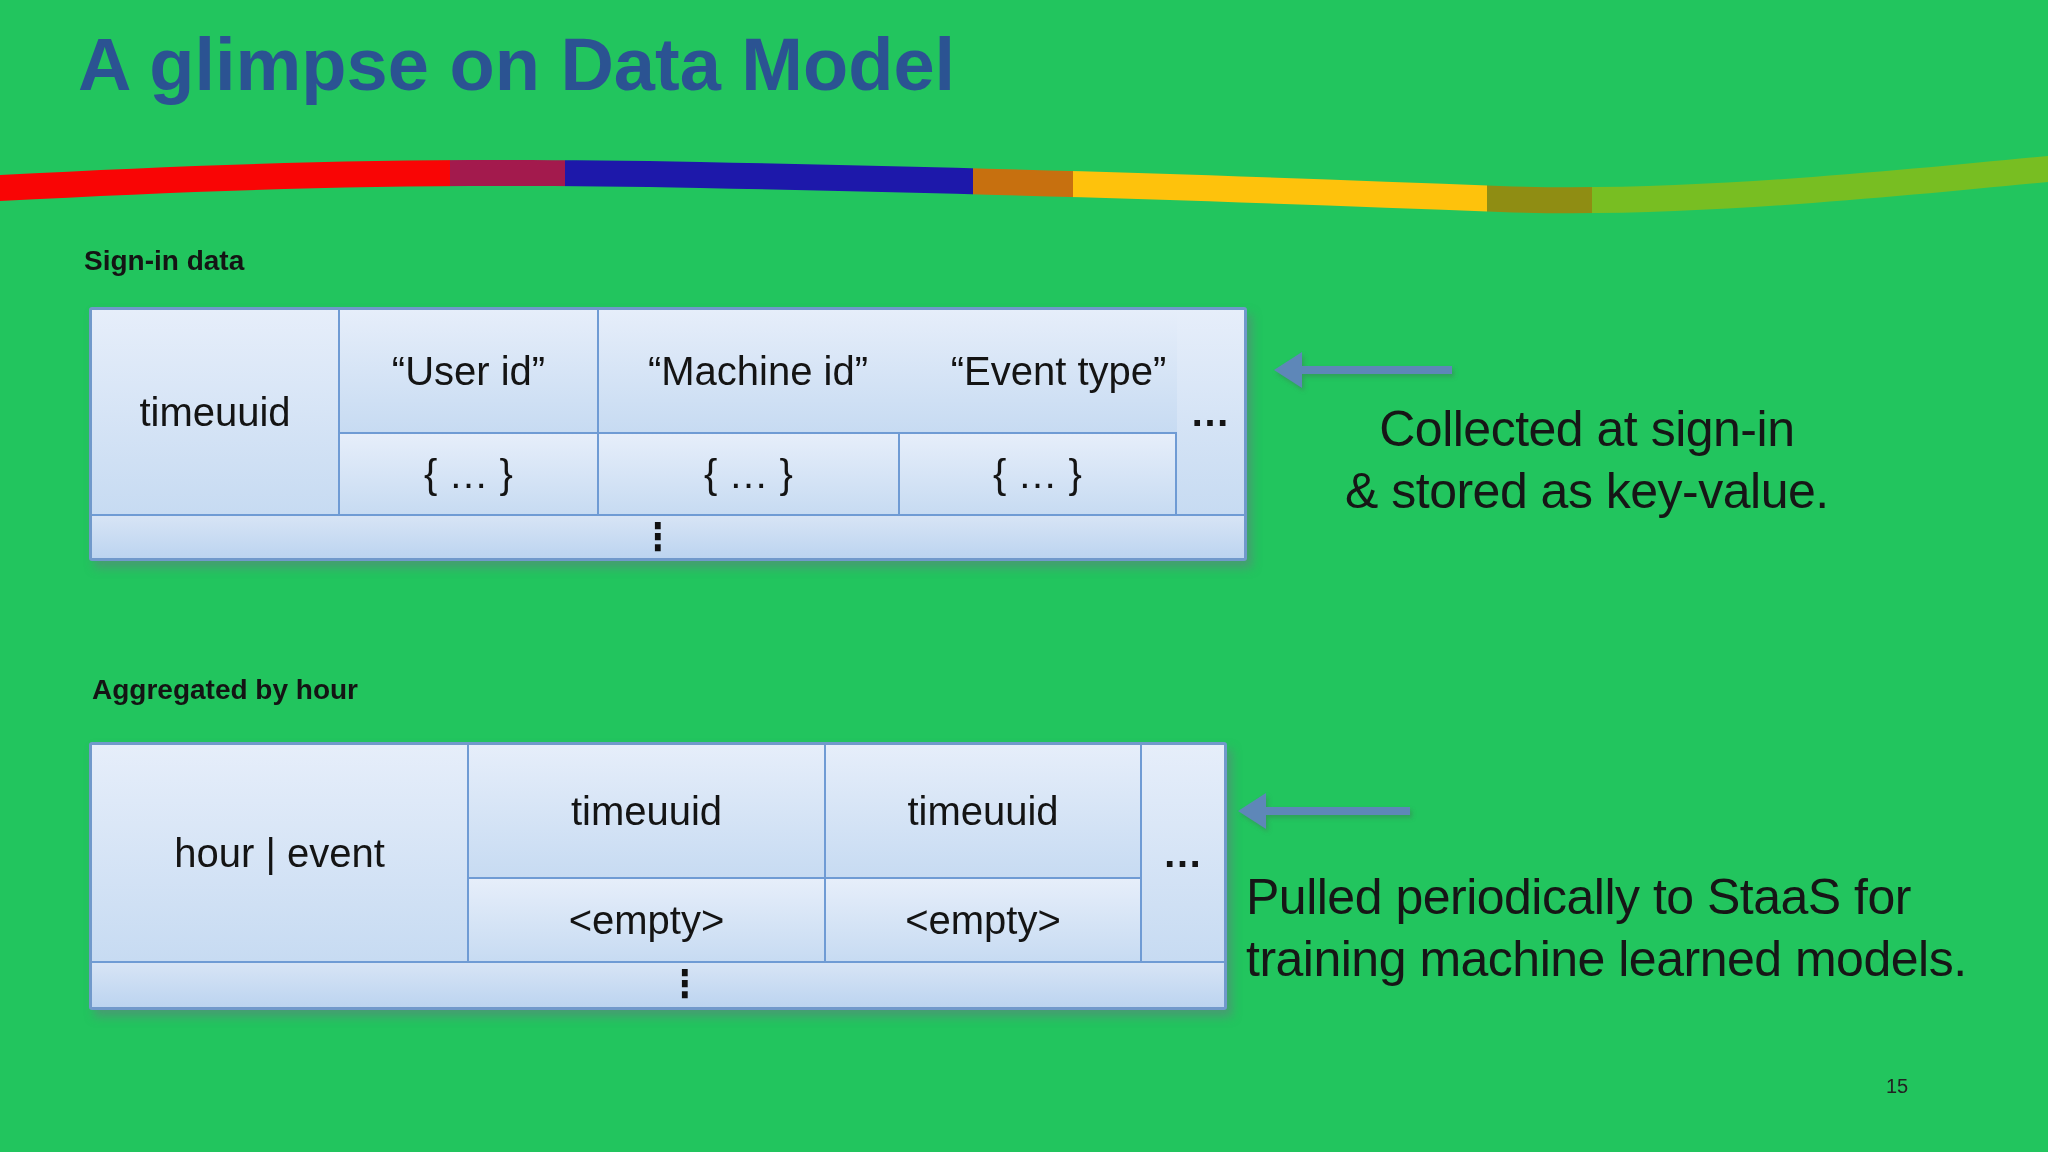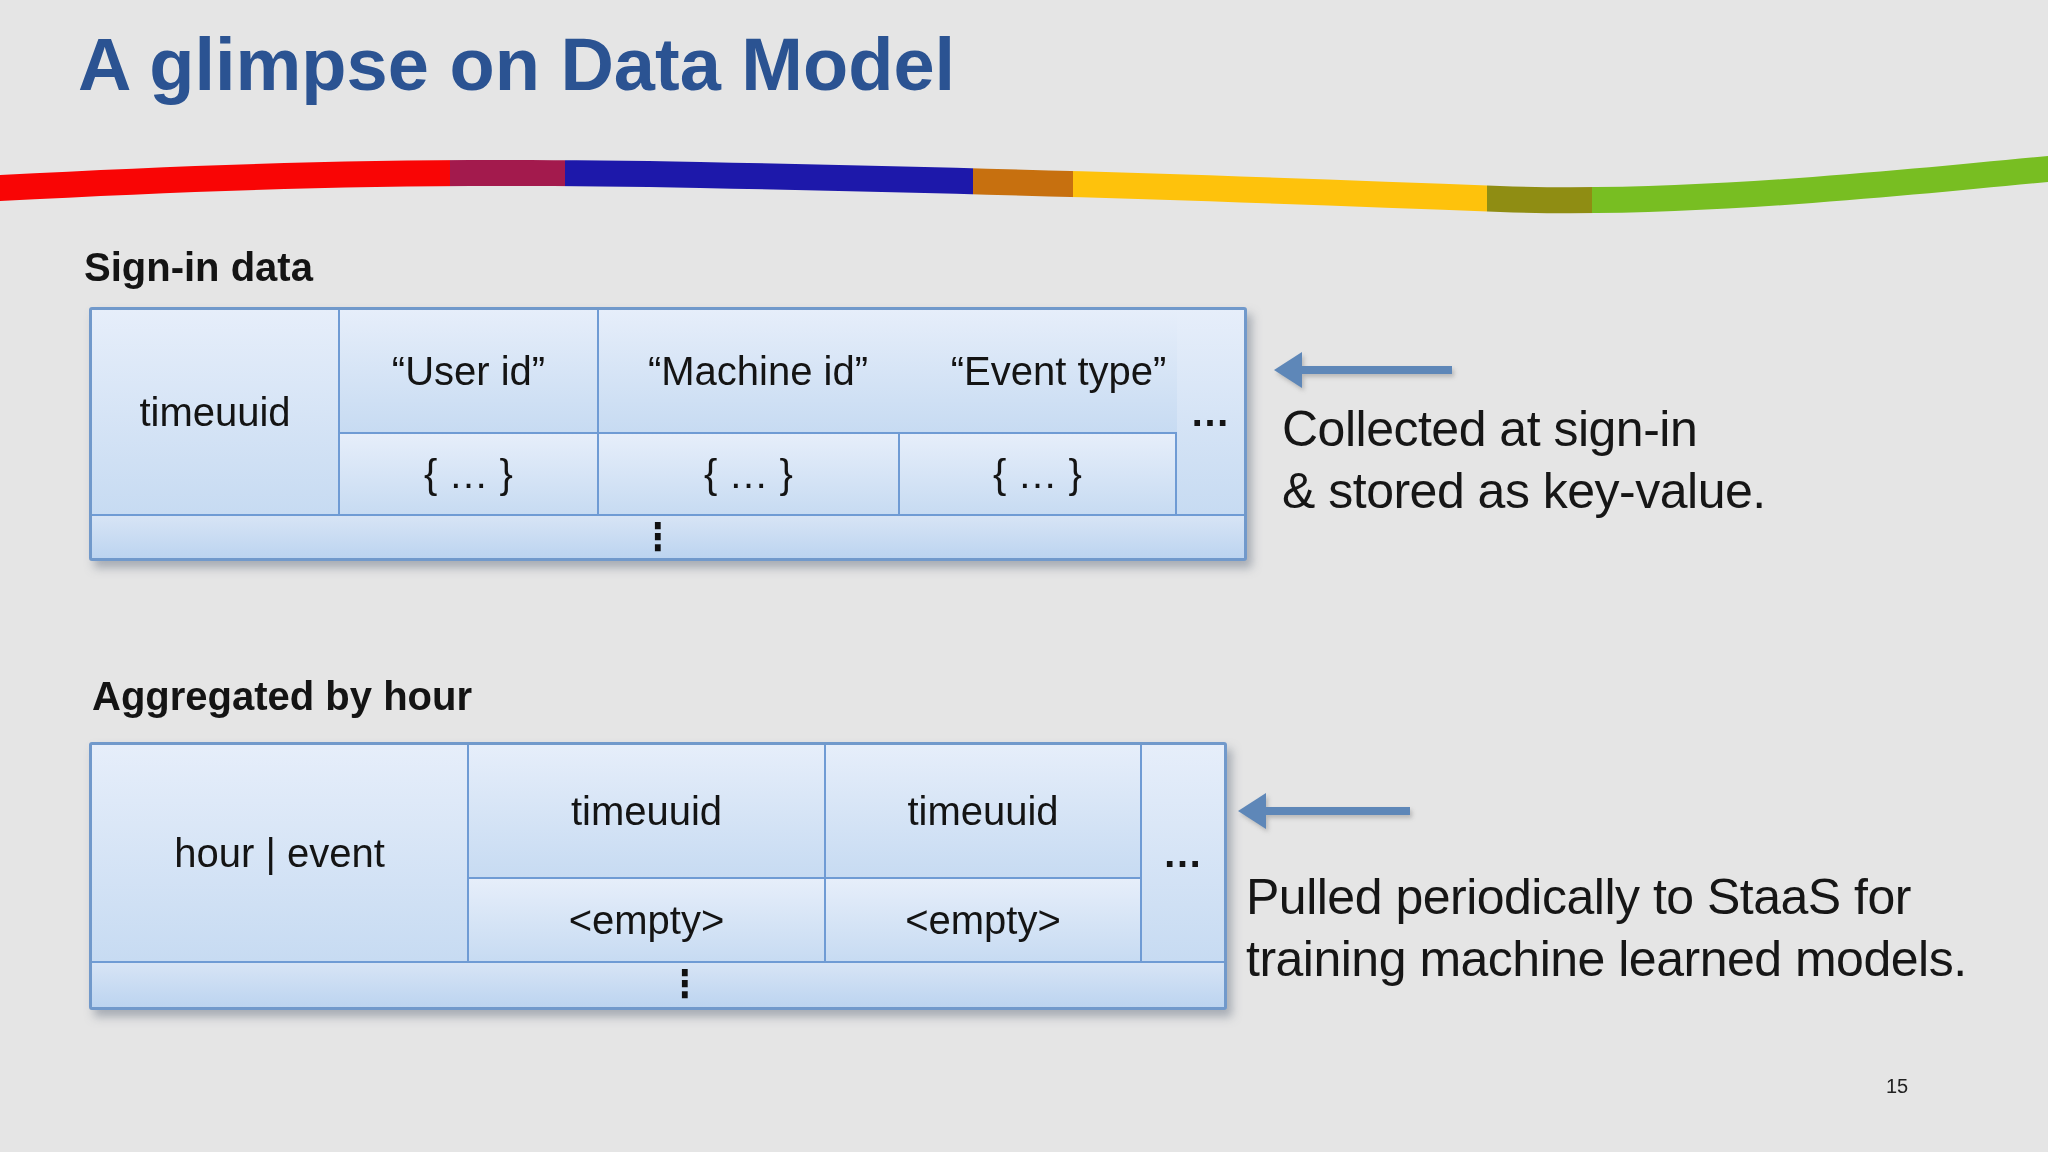--- a/index.html
+++ b/index.html
@@ -1,25 +1,25 @@
 <!DOCTYPE html>
 <html><head>
 <meta charset="utf-8">
 <style>
   html,body{margin:0;padding:0;background:#ffffff;}
   .slide{
     position:relative;width:2048px;height:1152px;overflow:hidden;
-    background:#e5e5e5;font-family:"Liberation Sans",sans-serif;color:#161616;
+    background:#22c55e;font-family:"Liberation Sans",sans-serif;color:#161616;
   }
   .title{
     position:absolute;left:78px;top:22px;margin:0;
     font-size:74px;font-weight:700;color:#2B5392;letter-spacing:0;
   }
   .ribbon{position:absolute;left:0;top:0;}
-  .tbl-label{position:absolute;font-size:40px;font-weight:600;color:#141414;}
+  .tbl-label{position:absolute;font-size:28px;font-weight:600;color:#141414;}
   .lbl1{left:84px;top:245px;}
   .lbl2{left:92px;top:674px;}
 
   .tbl{
     position:absolute;background:#6F9BD4;border:3px solid #7199CB;border-radius:3px;
     box-shadow:5px 7px 10px rgba(108,118,134,.5);
   }
   .tbl1{left:89px;top:307px;width:1152px;height:248px;}
   .tbl2{left:89px;top:742px;width:1132px;height:262px;}
   .cell{
@@ -53,21 +53,21 @@
   .t2-c2v{left:734px;top:134px;width:314px;height:82px;}
   .t2-more{left:1050px;top:0;width:82px;height:216px;}
   .t2-erow{left:0;top:218px;width:1132px;height:44px;}
   .t2-erow .vdots{left:561px;}
 
   .arrow{position:absolute;filter:drop-shadow(2px 3px 2px rgba(80,80,80,.3));}
   .arrow1{left:1270px;top:349px;}
   .arrow2{left:1234px;top:790px;}
 
   .note{position:absolute;font-size:50px;line-height:62px;letter-spacing:-0.5px;color:#161616;white-space:nowrap;}
-  .note1{left:1282px;top:398px;}
+  .note1{left:1345px;top:398px;text-align:center;}
   .note2{left:1246px;top:866px;}
 
   .pagenum{position:absolute;left:1886px;top:1075px;font-size:20px;color:#222;}
 </style>
 </head>
 <body>
 
 <div class="slide">
 
   <h1 class="title">A glimpse on Data Model</h1>

